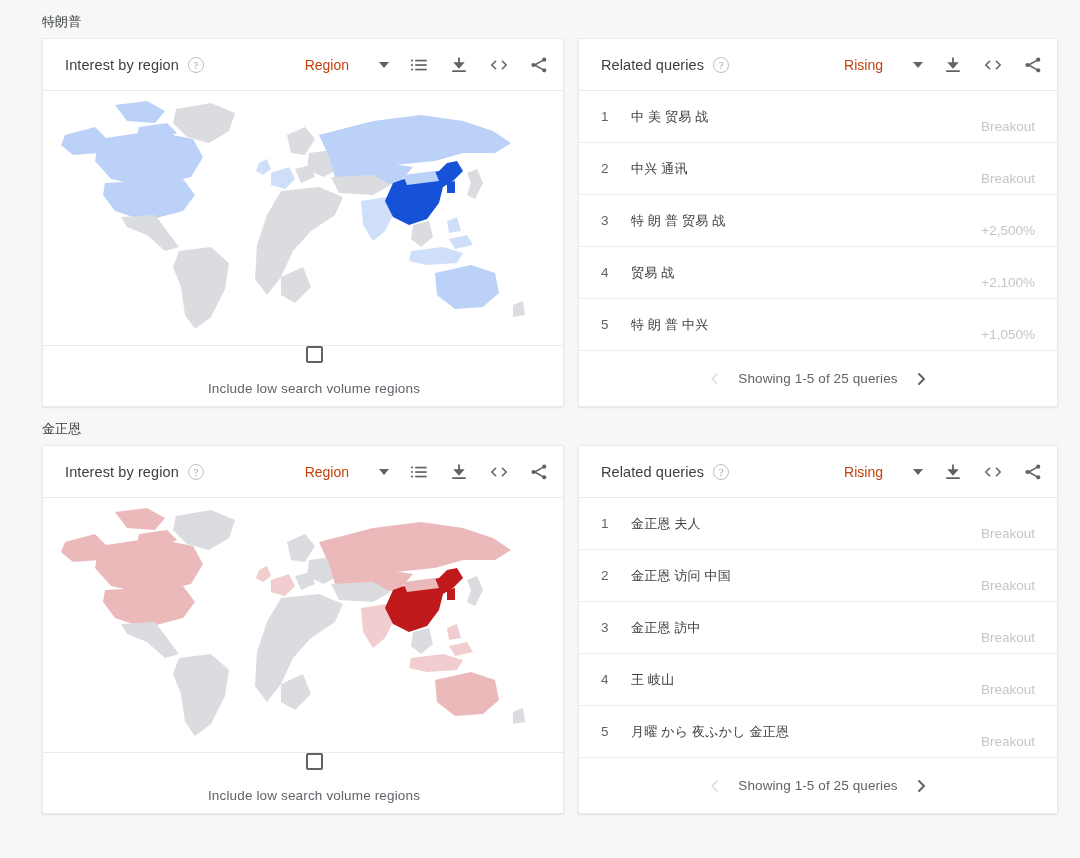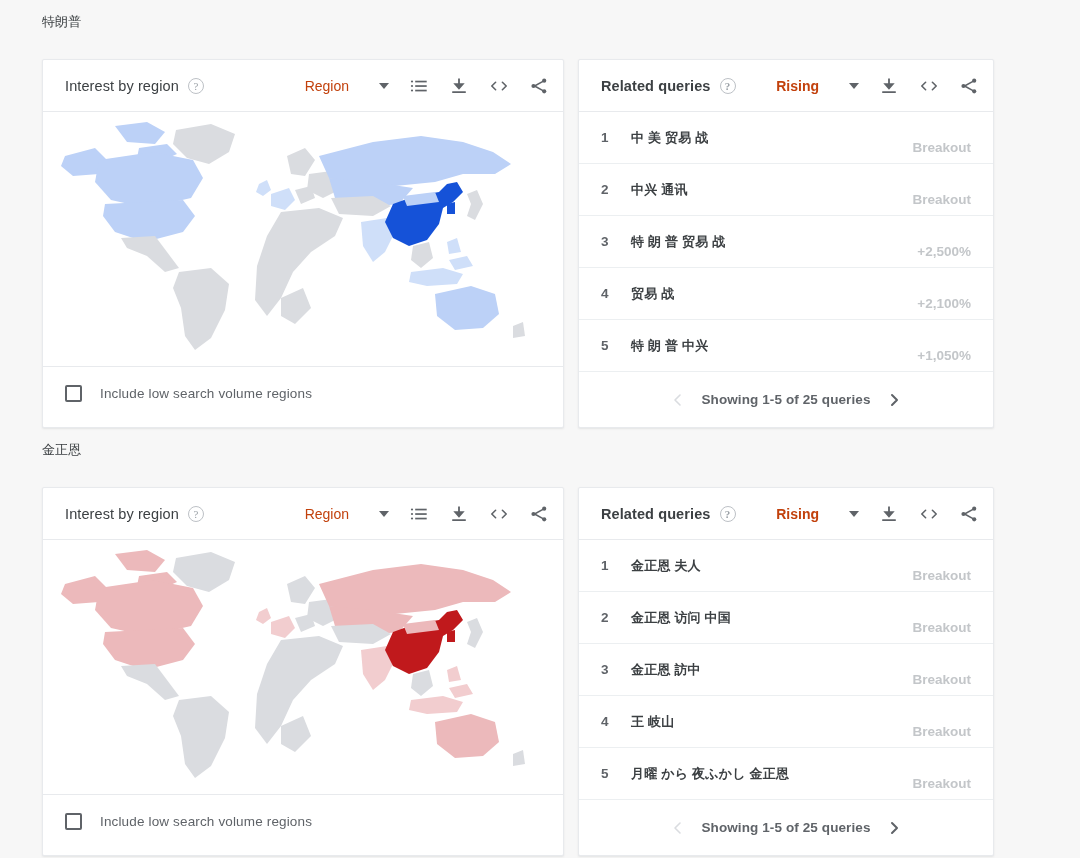--- a/index.html
+++ b/index.html
@@ -25,24 +25,23 @@
     display: flex;
     gap: 14px;
     padding: 0 4px 0 10px;
   }
 
   .card {
     background: #ffffff;
     border: 1px solid #e8eaed;
     border-radius: 2px;
     box-shadow: 0 1px 2px rgba(60,64,67,.10);
-    margin-top: 21px;
   }
   .card-left  { width: 522px; }
-  .card-right { width: 416px; font-weight: bold; }
+  .card-right { width: 480px; }
 
   
   .card-head {
     height: 52px;
     display: flex;
     align-items: center;
     padding: 0 14px 0 22px;
     border-bottom: 1px solid #e8eaed;
   }
   .card-title {
@@ -94,20 +93,21 @@
   }
   .map-wrap svg { position: absolute; left: 0; top: 0; }
 
   
   .chk-foot {
     height: 52px;
     display: flex;
     align-items: center;
     padding-left: 22px;
     gap: 18px;
+    flex-direction: column;
   }
   .chkbox {
     width: 17px; height: 17px;
     border: 2px solid #5f6368;
     border-radius: 2px;
     flex: none;
   }
   .chk-label { font-size: 13.5px; color: #5f6368; letter-spacing: .15px; }
 
   

